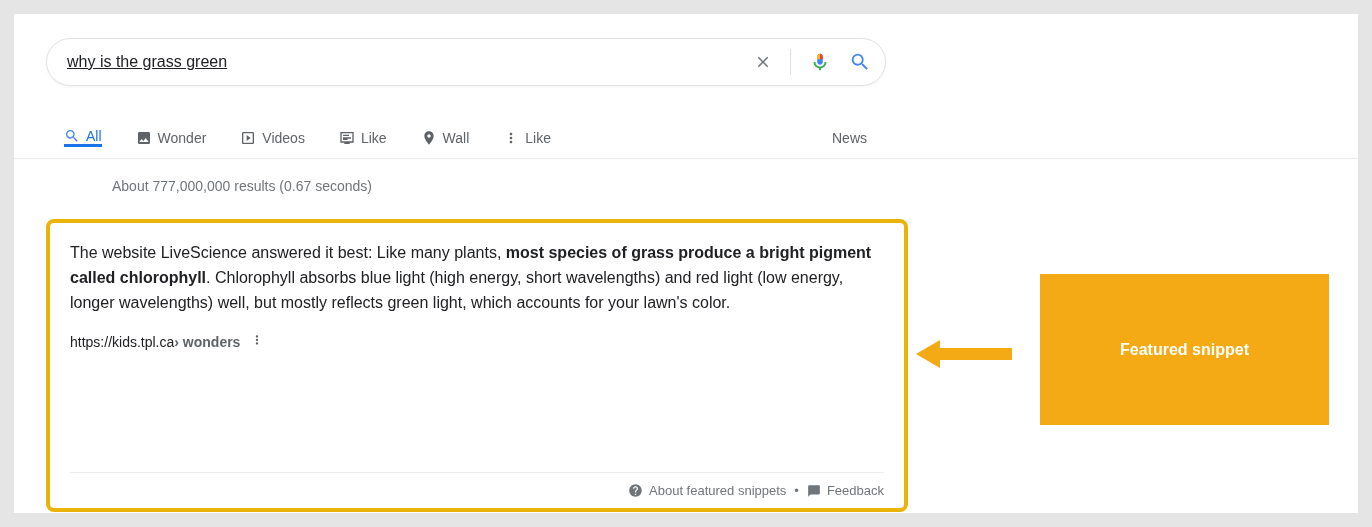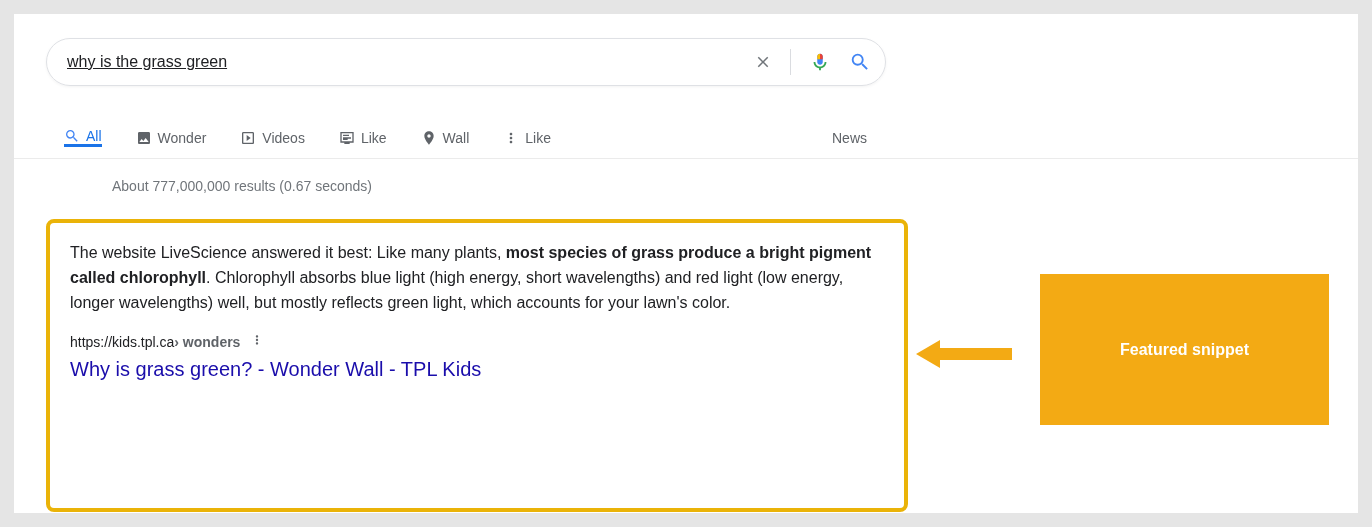--- a/index.html
+++ b/index.html
@@ -268,21 +268,35 @@
     </div>
     <div class="cite-row">
       <span>https://kids.tpl.ca</span>
       <span class="cite-path"> › wonders</span>
       <span class="cite-more">
         <svg width="14" height="14" viewBox="0 0 24 24">
             <path fill="#5f6368" d="M12 8c1.1 0 2-.9 2-2s-.9-2-2-2-2 .9-2 2 .9 2 2 2zm0 2c-1.1 0-2 .9-2 2s.9 2 2 2 2-.9 2-2-.9-2-2-2zm0 6c-1.1 0-2 .9-2 2s.9 2 2 2 2-.9 2-2-.9-2-2-2z"></path>
           </svg>
       </span>
     </div>
-    <div class="result-title">Why is grass green? - Wonder Wall - TPL Kids</div>
+    <div class="snippet-footer">
+      <span class="footer-item">
+        <svg width="15" height="15" viewBox="0 0 24 24">
+            <path fill="#70757a" d="M12 2C6.48 2 2 6.48 2 12s4.48 10 10 10 10-4.48 10-10S17.52 2 12 2zm1 17h-2v-2h2v2zm2.07-7.75l-.9.92C13.45 12.9 13 13.5 13 15h-2v-.5c0-1.1.45-2.1 1.17-2.83l1.24-1.26c.37-.36.59-.86.59-1.41 0-1.1-.9-2-2-2s-2 .9-2 2H8c0-2.21 1.79-4 4-4s4 1.79 4 4c0 .88-.36 1.68-.93 2.25z"></path>
+          </svg>
+        <span>About featured snippets</span>
+      </span>
+      <span class="footer-dot">•</span>
+      <span class="footer-item">
+        <svg width="14" height="14" viewBox="0 0 24 24">
+            <path fill="#70757a" d="M20 2H4c-1.1 0-2 .9-2 2v18l4-4h14c1.1 0 2-.9 2-2V4c0-1.1-.9-2-2-2z"></path>
+          </svg>
+        <span>Feedback</span>
+      </span>
+    </div>
   </div>
 
   <div class="arrow">
     <div class="arrow-head"></div>
     <div class="arrow-shaft"></div>
   </div>
 
   <div class="callout">
     <span>Featured snippet</span>
   </div>

